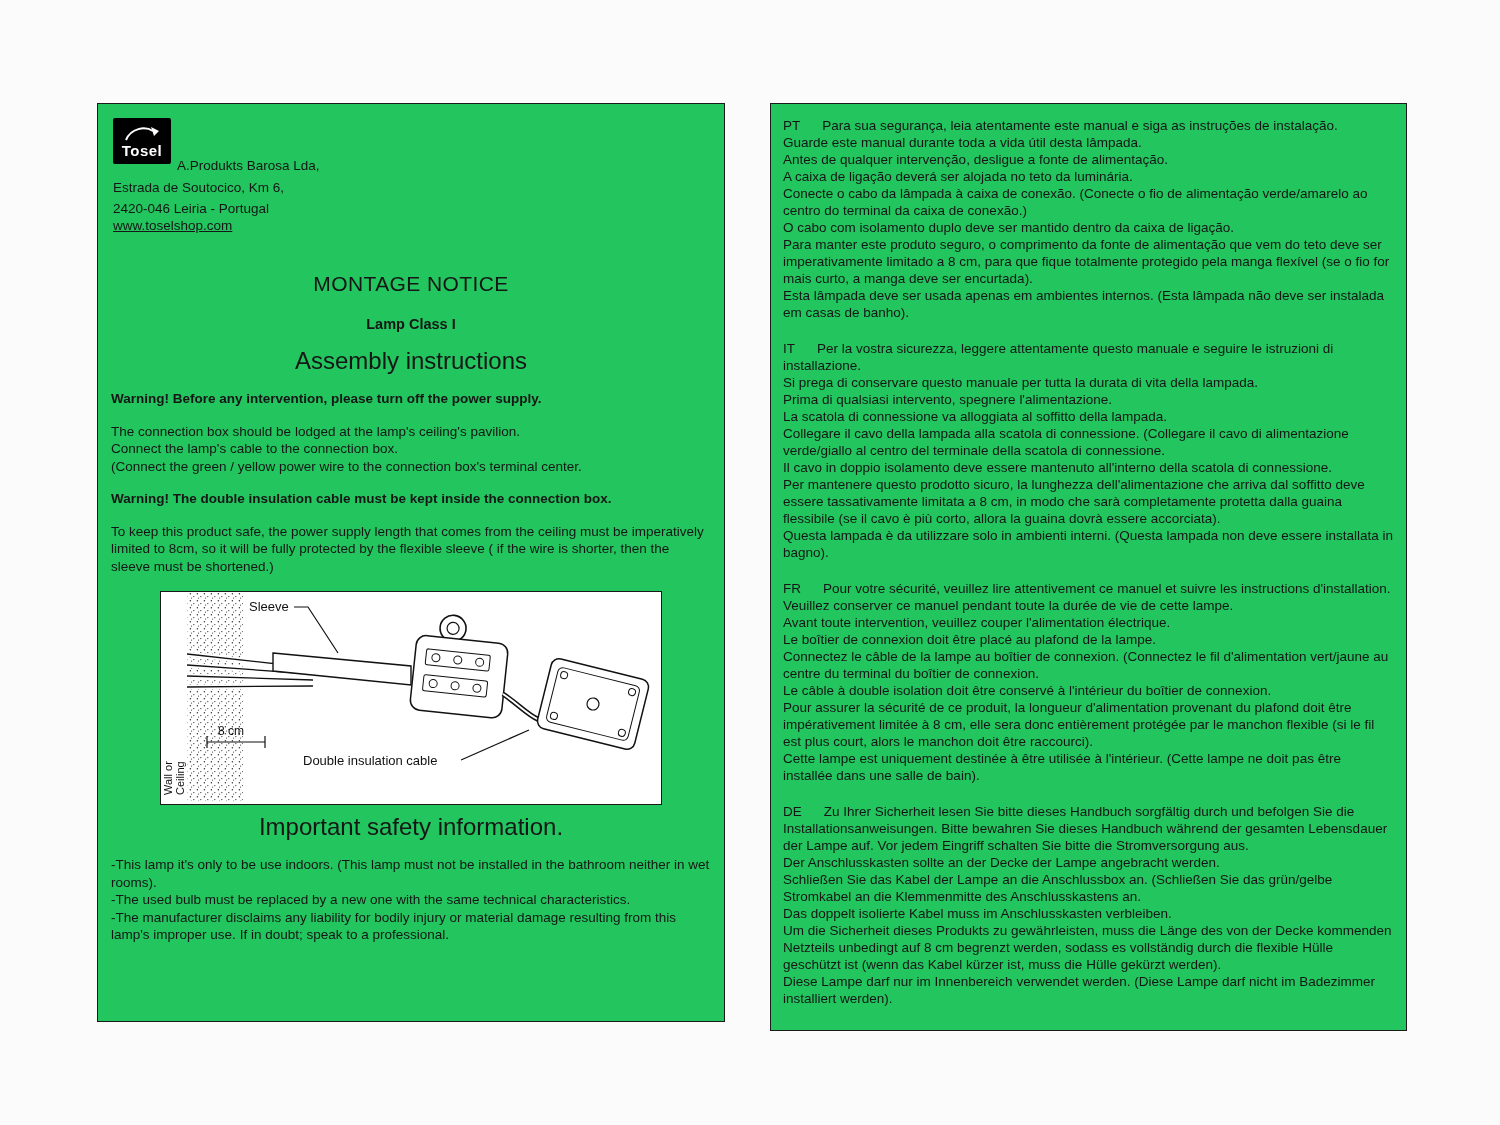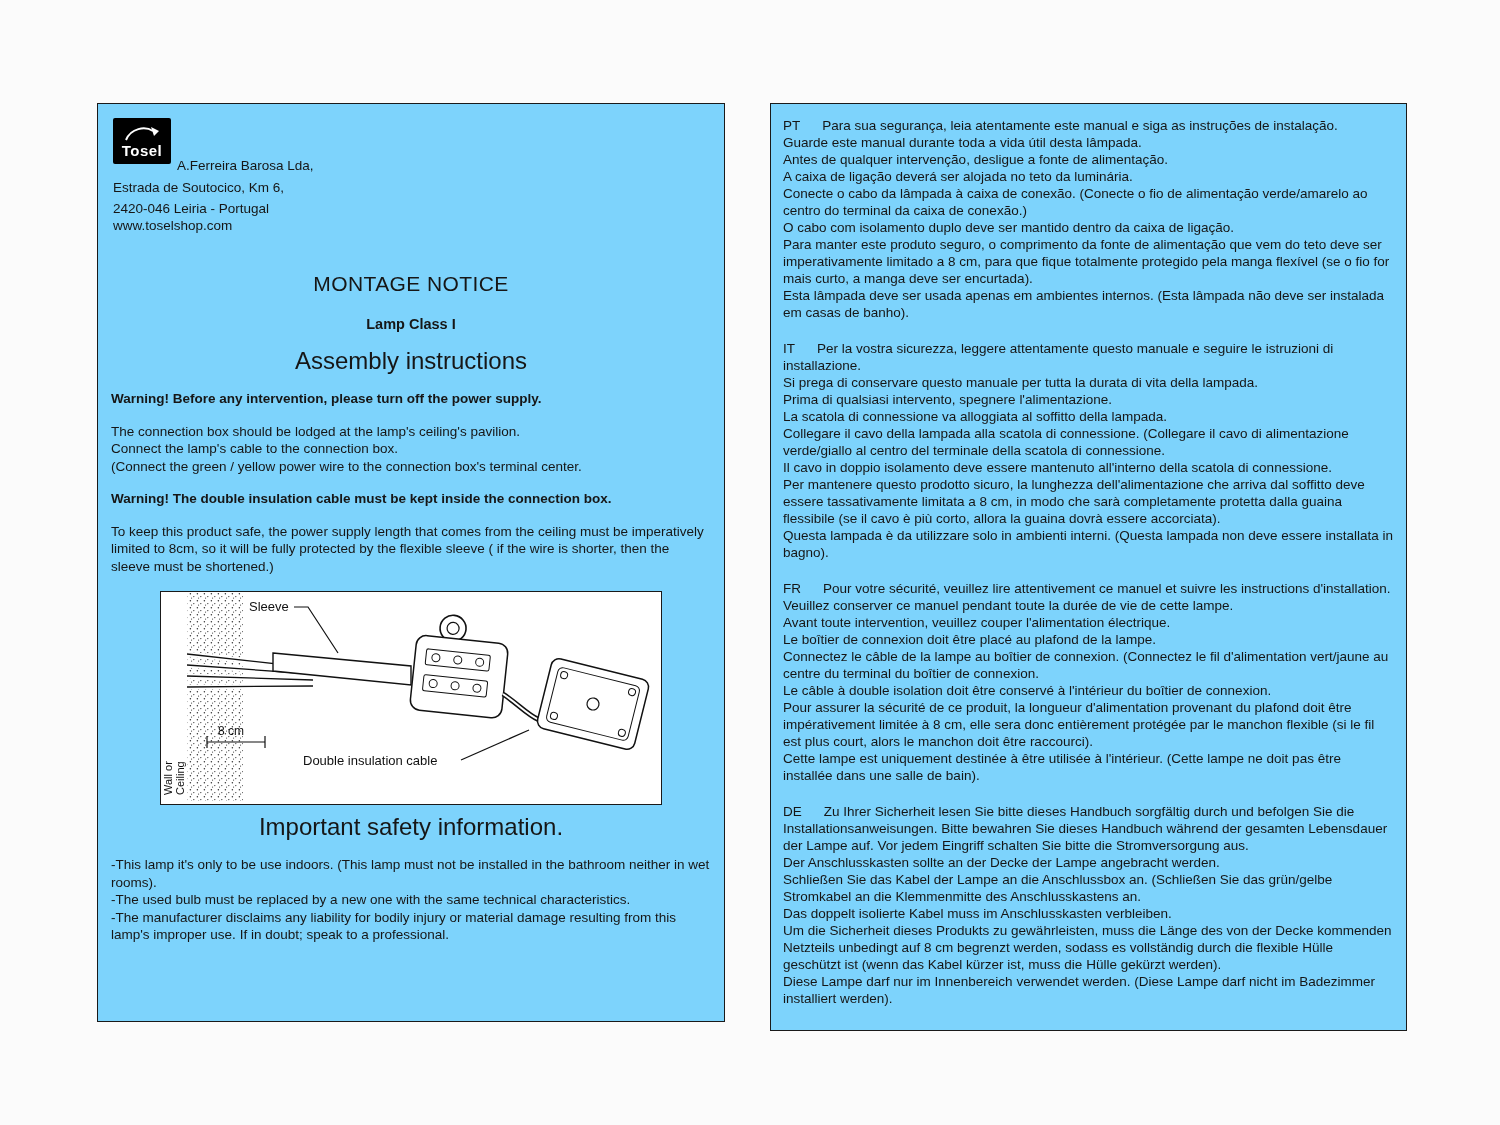--- a/index.html
+++ b/index.html
@@ -1,39 +1,39 @@
 <!DOCTYPE html>
 <html><head>
 <meta charset="utf-8">
 <style>
   html,body{margin:0;padding:0;}
   body{
     width:1500px;height:1125px;background:#fbfbfb;position:relative;
     font-family:"Liberation Sans",sans-serif;color:#161616;
   }
   .panel{
-    position:absolute;background:#7dd3fc;border:1.6px solid #1a1a1a;
+    position:absolute;background:#22c55e;border:1.6px solid #1a1a1a;
     box-sizing:border-box;overflow:hidden;
   }
   #left-panel{left:97px;top:103px;width:628px;height:919px;padding:12px 13px;}
   #right-panel{left:770px;top:103px;width:637px;height:928px;padding:13px 12px;}
 
   
   .header{position:relative;height:116px;}
   .logo{
     position:absolute;left:2px;top:2px;width:58px;height:46px;background:#000;
     border-radius:2px;display:flex;align-items:flex-end;justify-content:center;
   }
   .logo-text{color:#fff;font-size:15px;font-weight:700;letter-spacing:0.5px;line-height:1;padding-bottom:6px;}
   .logo-arm{position:absolute;left:10px;top:6px;width:38px;height:18px;}
   .company{position:absolute;left:66px;top:42px;font-size:13.5px;}
   .addr{position:absolute;left:2px;font-size:13.5px;}
   .addr.l1{top:64px;}
   .addr.l2{top:85px;}
-  .addr.l3{top:102px;}
+  .addr.l3{top:102px;text-decoration:underline;}
 
   .title{text-align:center;font-size:21px;font-weight:400;margin:40px 0 0;letter-spacing:0.4px;}
   .subtitle{text-align:center;font-size:14.5px;font-weight:700;margin:20px 0 0;}
   .para{font-size:13.5px;line-height:17.5px;margin:15px 0 0;white-space:pre-line;}
   .intro{margin-top:26px;}
   .section-heading{text-align:center;font-size:24px;font-weight:400;margin:15px 0 0;}
   .warning{font-size:13.5px;font-weight:700;margin:15px 0 0;line-height:17.5px;}
 
   .diagram{
     width:500px;height:212px;border:1.5px solid #1a1a1a;margin:16px auto 0;
@@ -54,21 +54,21 @@
 <div class="panel" id="left-panel">
 
   <div class="header">
     <div class="logo">
       <svg class="logo-arm" viewBox="0 0 38 18">
         <path d="M3,16 C8,4 22,2 30,7" stroke="#fff" stroke-width="2" fill="none"></path>
         <polygon points="28,3 36,7 31,12" fill="#fff"></polygon>
       </svg>
       <span class="logo-text">Tosel</span>
     </div>
-    <div class="company">A.Ferreira Barosa Lda,</div>
+    <div class="company">A.Produkts Barosa Lda,</div>
     <div class="addr l1">Estrada de Soutocico, Km 6,</div>
     <div class="addr l2">2420-046 Leiria - Portugal</div>
     <div class="addr l3">www.toselshop.com</div>
   </div>
 
   <div class="title">MONTAGE NOTICE</div>
   <div class="subtitle">Lamp Class I</div>
 
 
   <div class="section-heading">Assembly instructions</div>

